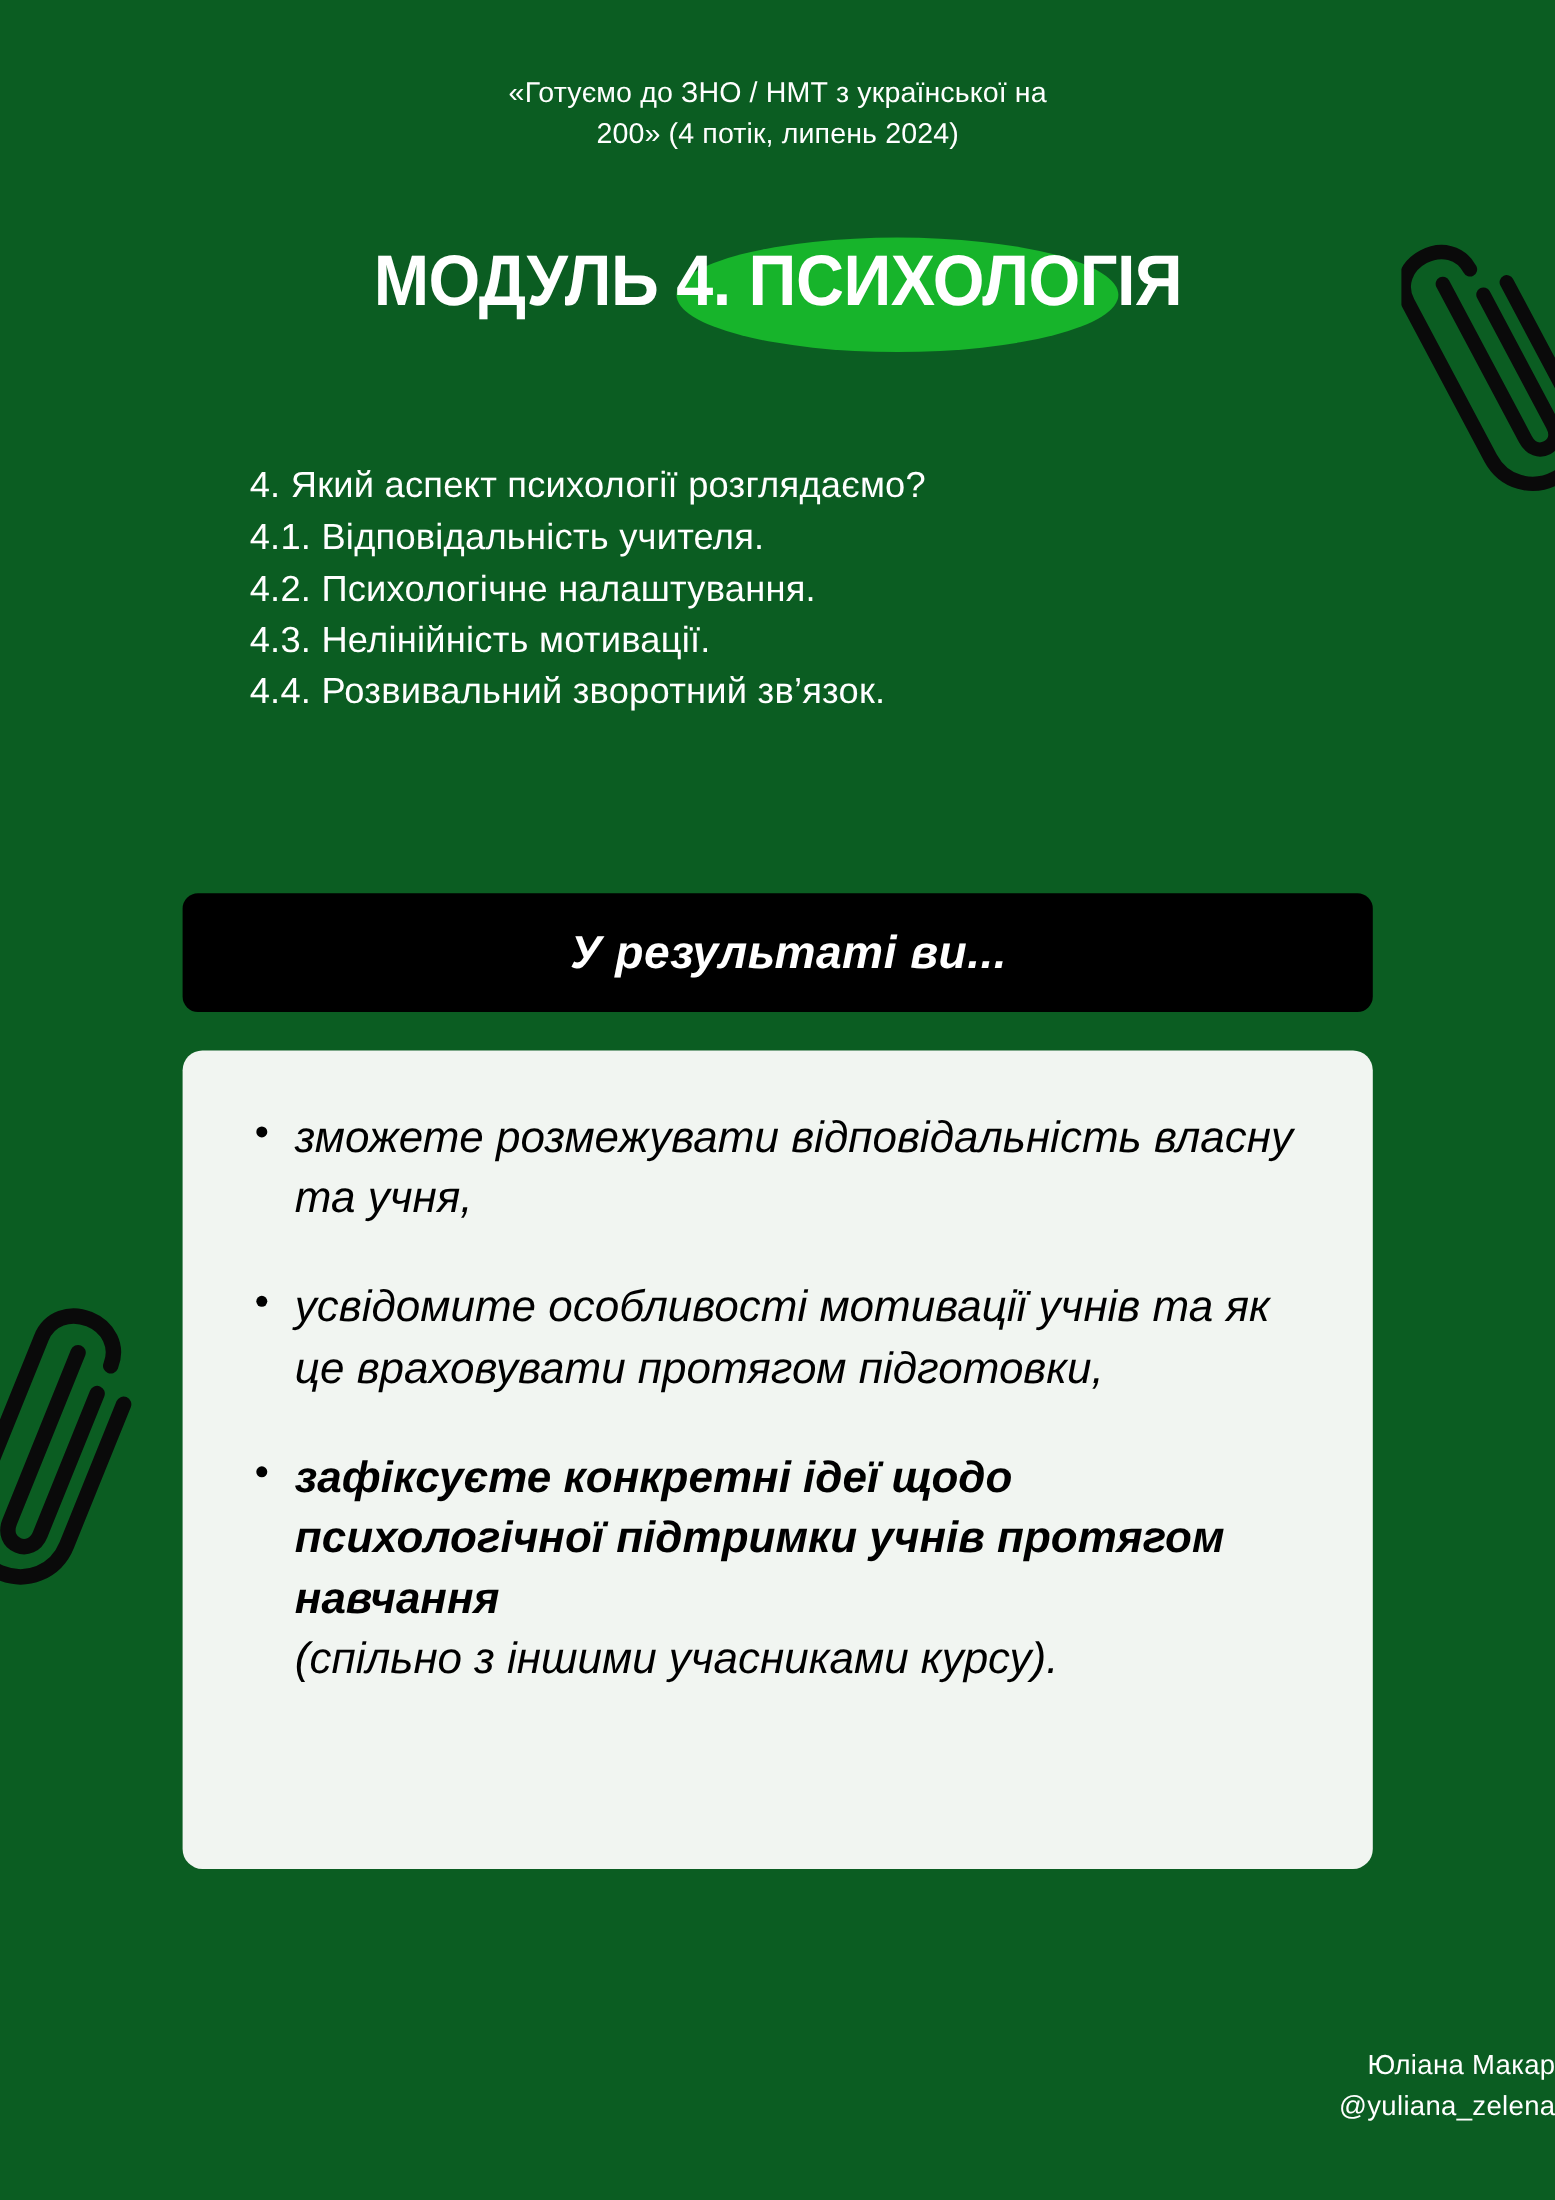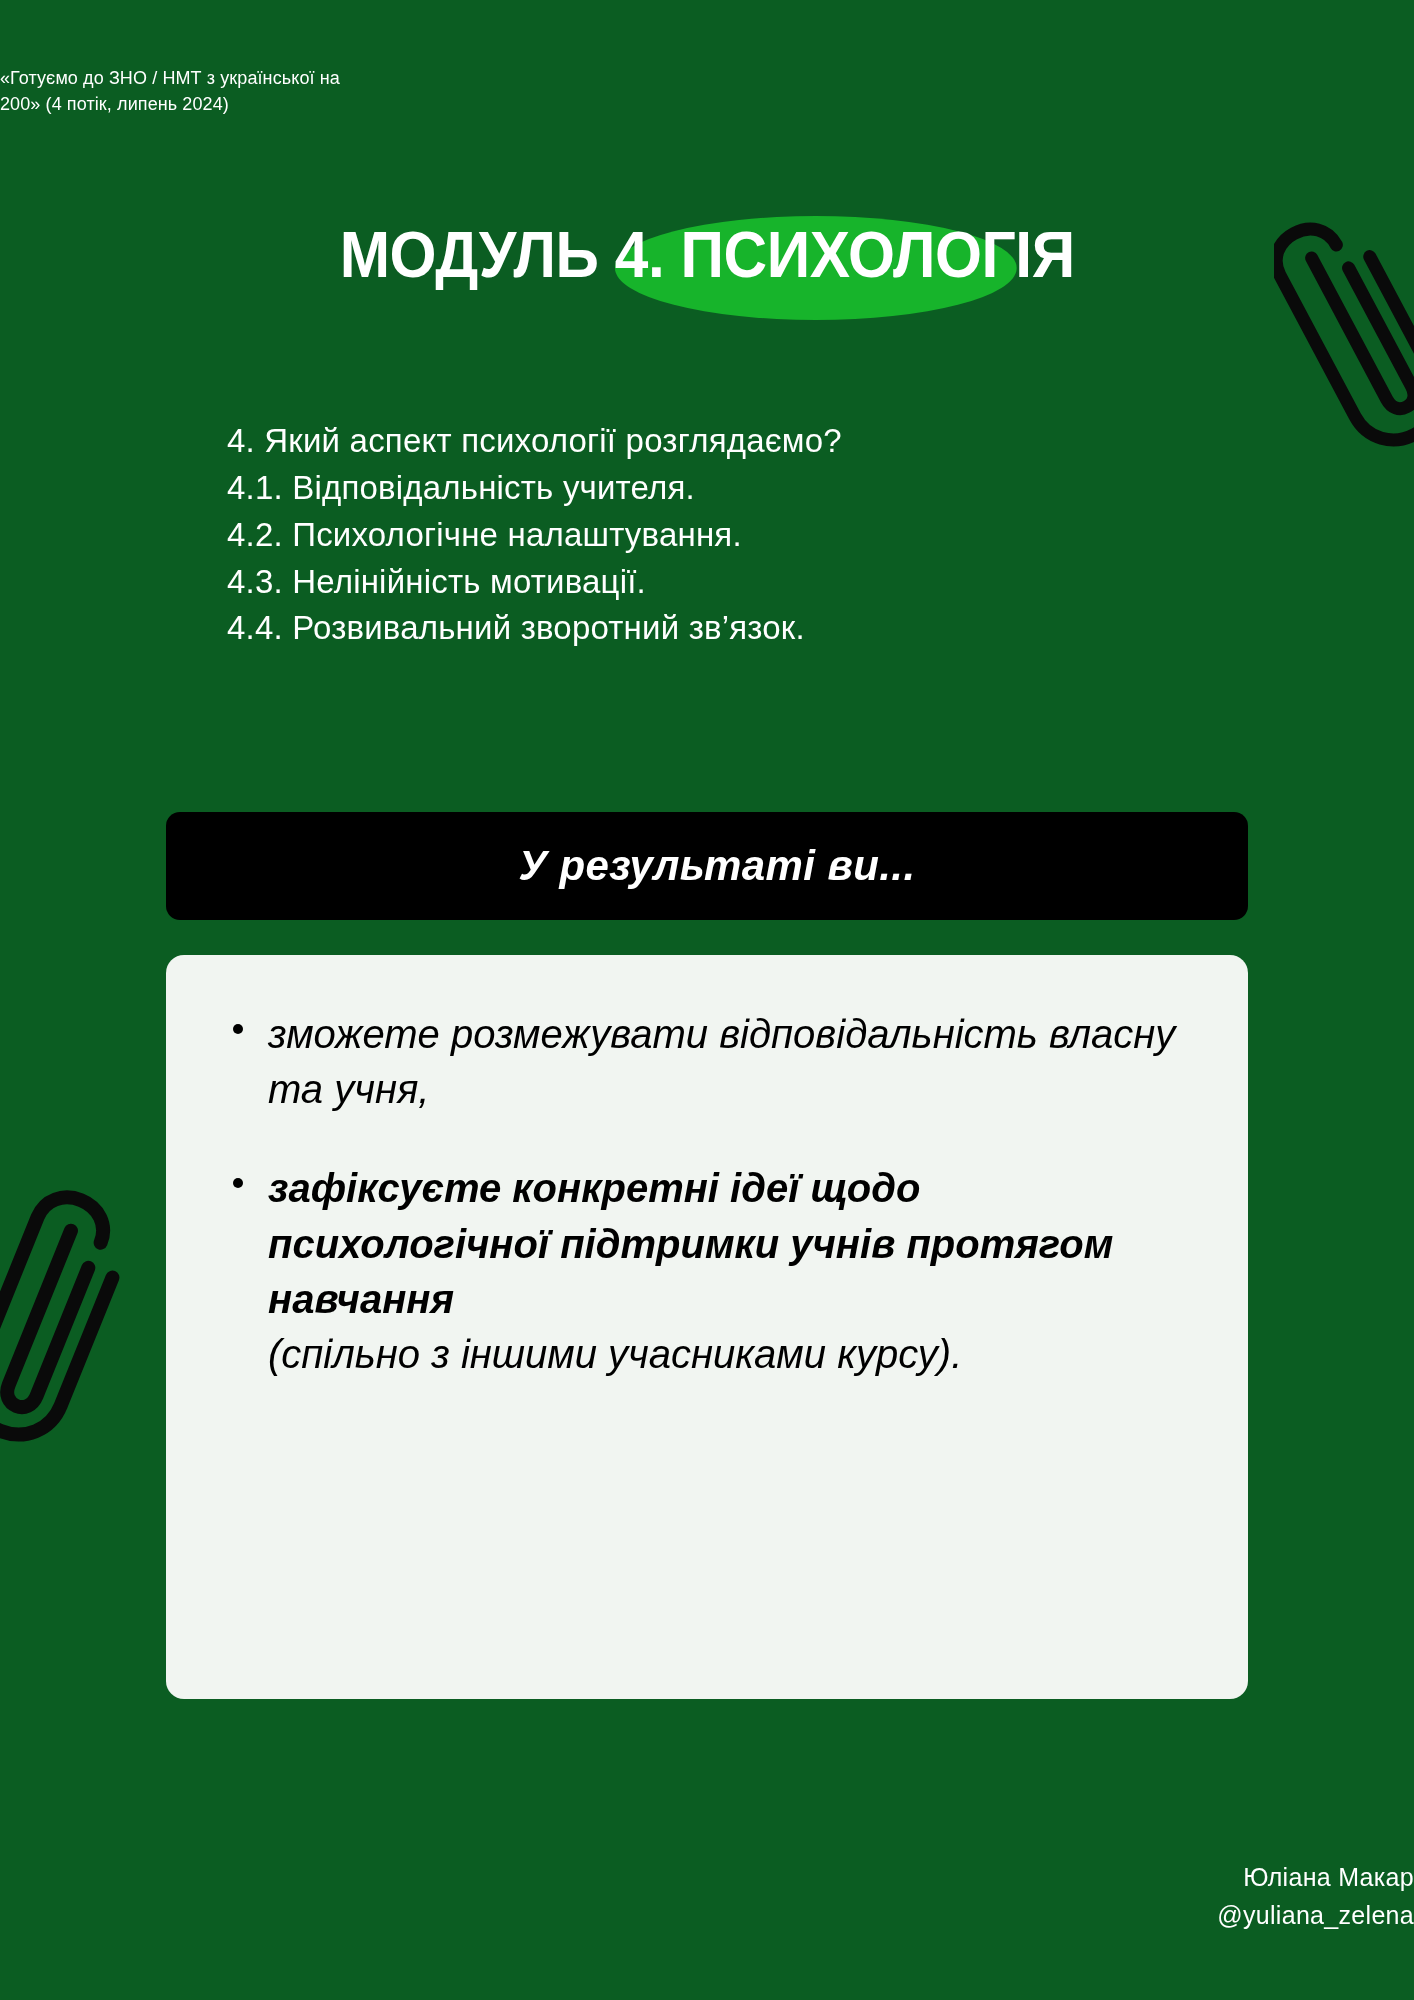--- a/index.html
+++ b/index.html
@@ -20,23 +20,23 @@
 
   
   .clip { position:absolute; pointer-events:none; }
   .clip-tr { top:210px; right:-30px; }
   .clip-bl { bottom:530px; left:-55px; }
 
   
   .kicker {
     position:absolute;
     top:66px; left:0; right:0;
-    text-align:left;
-    color:#FFFFFF;
-    font-size:18px;
+    text-align:center;
+    color:#FFFFFF;
+    font-size:26px;
     font-weight:400;
     line-height:1.42;
     letter-spacing:.1px;
     font-stretch:condensed;
   }
   .kicker span { display:block; }
 
   
   .title-wrap {
     position:absolute;
@@ -200,20 +200,24 @@
   </div>
 
   <div class="card">
     <ul class="bullets">
       <li class="bullet">
         <span class="dot"></span>
         <span>зможете розмежувати відповідальність власну та учня,</span>
       </li>
       <li class="bullet">
         <span class="dot"></span>
+        <span>усвідомите особливості мотивації учнів та як це враховувати протягом підготовки,</span>
+      </li>
+      <li class="bullet">
+        <span class="dot"></span>
         <span class="strong">зафіксуєте конкретні ідеї щодо психологічної підтримки учнів протягом навчання</span>
         <span class="sub">(спільно з іншими учасниками курсу).</span>
       </li>
     </ul>
   </div>
 
   <div class="footer">
     <span>Юліана Макар</span>
     <span>@yuliana_zelena</span>
   </div>

